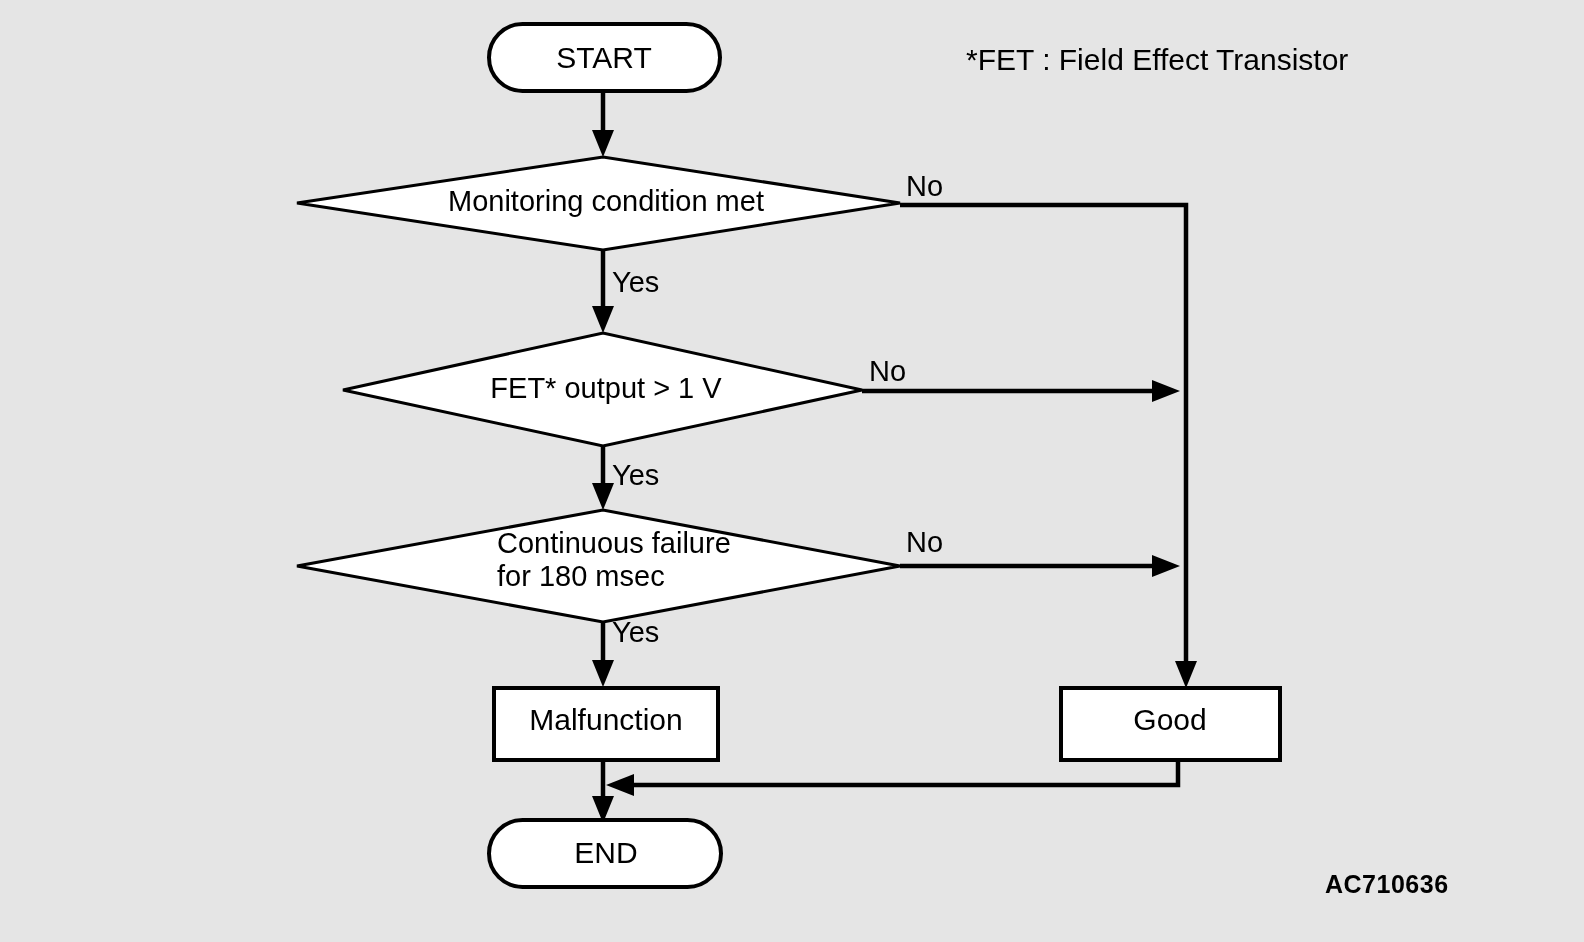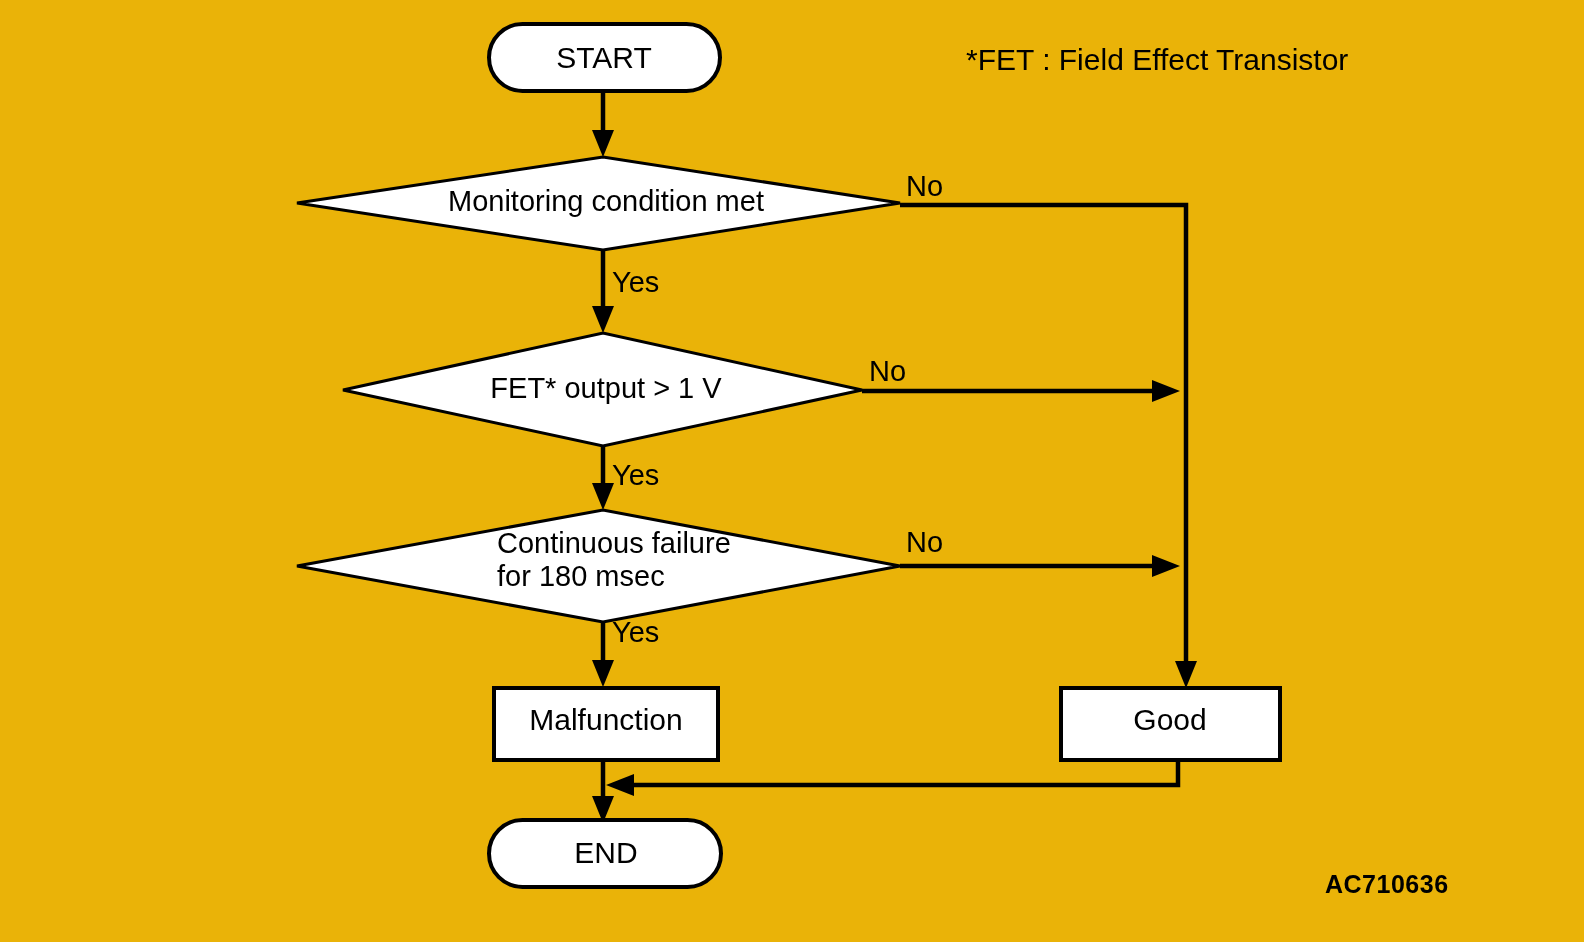--- a/index.html
+++ b/index.html
@@ -4,21 +4,21 @@
 <style>
   html, body {
     margin: 0;
     padding: 0;
     background: #ffffff;
   }
   #page {
     position: relative;
     width: 1584px;
     height: 942px;
-    background: #eab308;
+    background: #e5e5e5;
     font-family: "Liberation Sans", sans-serif;
     overflow: hidden;
   }
   svg#flow {
     position: absolute;
     left: 0;
     top: 0;
     width: 1584px;
     height: 942px;
   }

